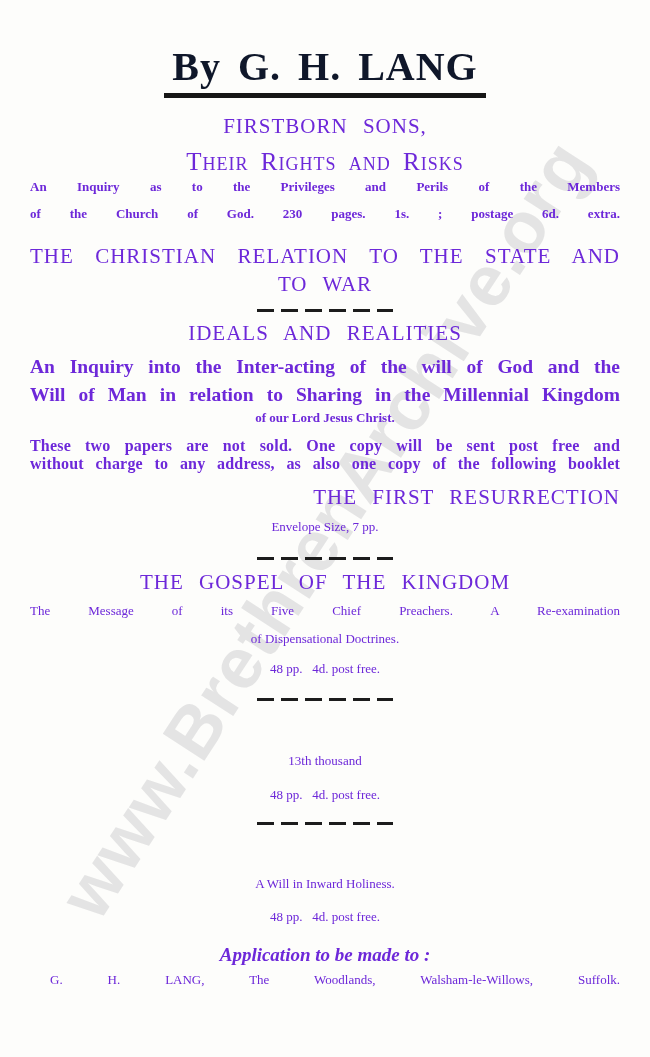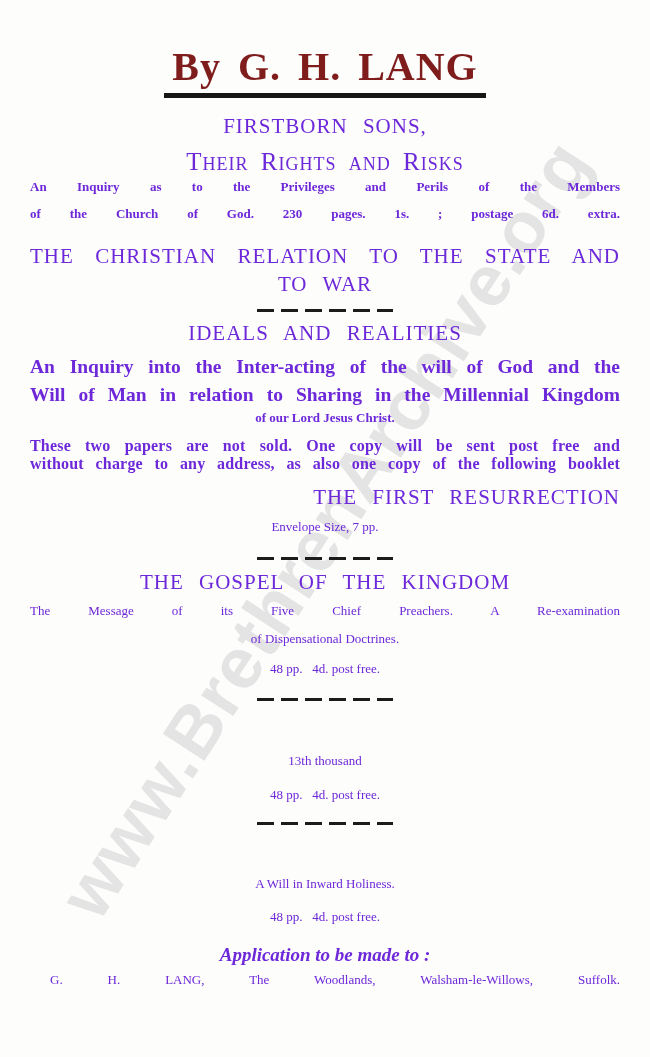--- a/index.html
+++ b/index.html
@@ -46,21 +46,21 @@
 
   .title-row { position: absolute; top: 44px; left: 0; right: 0; text-align: center; z-index: 1; }
   .title-inner {
     display: inline-block;
     font-family: "Liberation Serif", "DejaVu Serif", serif;
     font-weight: 700;
     font-size: 40px;
     line-height: 1.15;
     letter-spacing: 1px;
     word-spacing: 6px;
-    color: #7f1d1d;
+    color: #0f172a;
     border-bottom: 5px solid #161616;
     padding: 0 8px 3px 8px;
   }
 
   .divider {
     position: absolute;
     left: 50%;
     transform: translateX(-50%);
     width: 136px;
     height: 3px;

